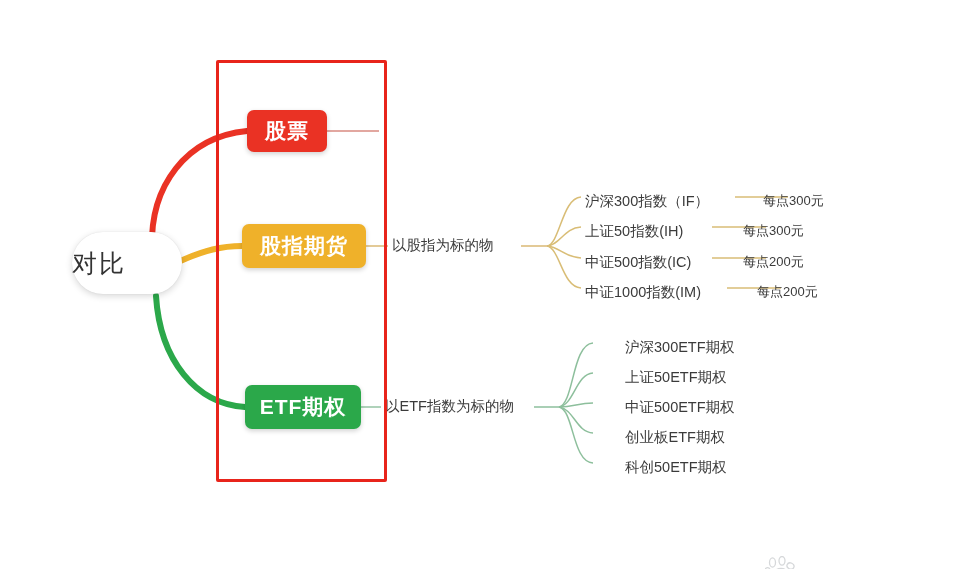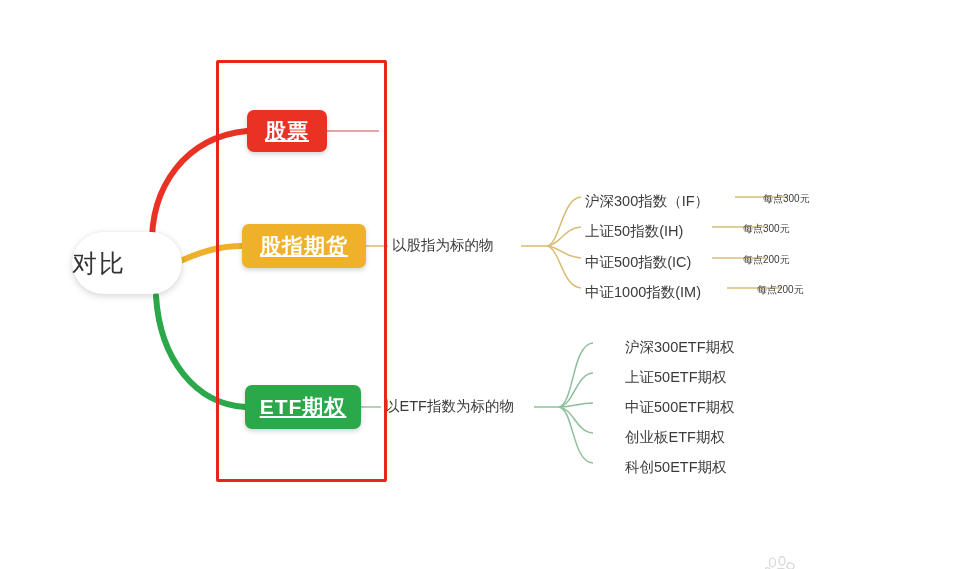--- a/index.html
+++ b/index.html
@@ -51,21 +51,20 @@
     display: flex;
     align-items: center;
     justify-content: center;
     border-radius: 7px;
     color: #ffffff;
     font-size: 21px;
     font-weight: bold;
     letter-spacing: 1px;
     box-shadow: 0 2px 5px rgba(0,0,0,0.18);
     z-index: 6;
-    text-decoration: underline;
   }
   .chip-stock   { left: 247px; top: 110px; width: 80px;  height: 42px; background: #ea3224; }
   .chip-futures { left: 242px; top: 224px; width: 124px; height: 44px; background: #efb12a; }
   .chip-etf     { left: 245px; top: 385px; width: 116px; height: 44px; background: #2ba84a; }
 
   
   .redbox {
     position: absolute;
     left: 216px;
     top: 60px;
@@ -90,21 +89,21 @@
 
   .sub {
     position: absolute;
     font-size: 14.5px;
     color: #3b3b3b;
     white-space: nowrap;
     z-index: 5;
   }
   .val {
     position: absolute;
-    font-size: 10px;
+    font-size: 13px;
     color: #3b3b3b;
     white-space: nowrap;
     z-index: 5;
   }
 
   
   .f0 { top: 192px; } .f1 { top: 222px; } .f2 { top: 253px; } .f3 { top: 283px; }
   .fs { left: 585px; }
   .v0 { left: 763px; top: 192px; }
   .v1 { left: 743px; top: 222px; }

